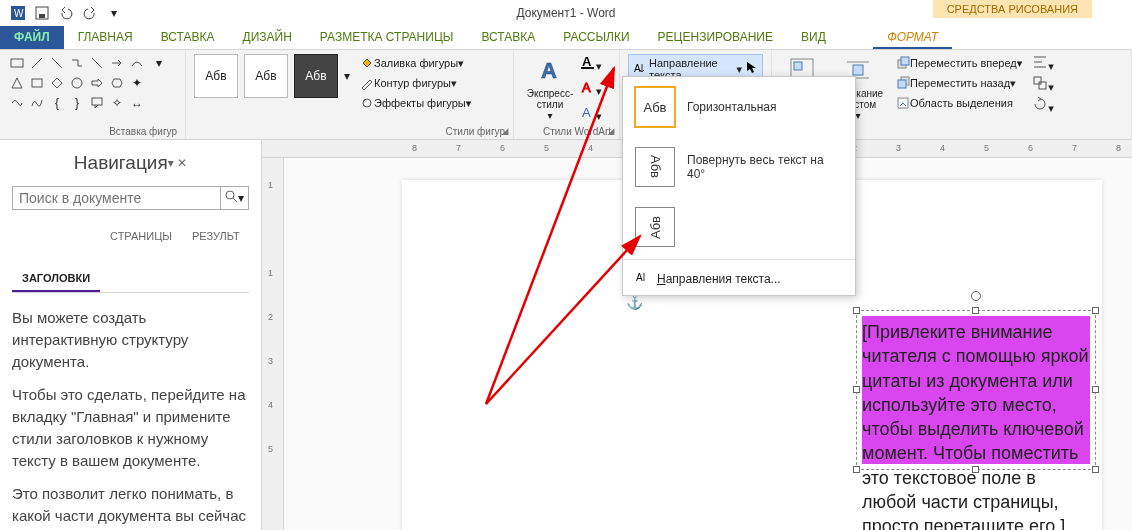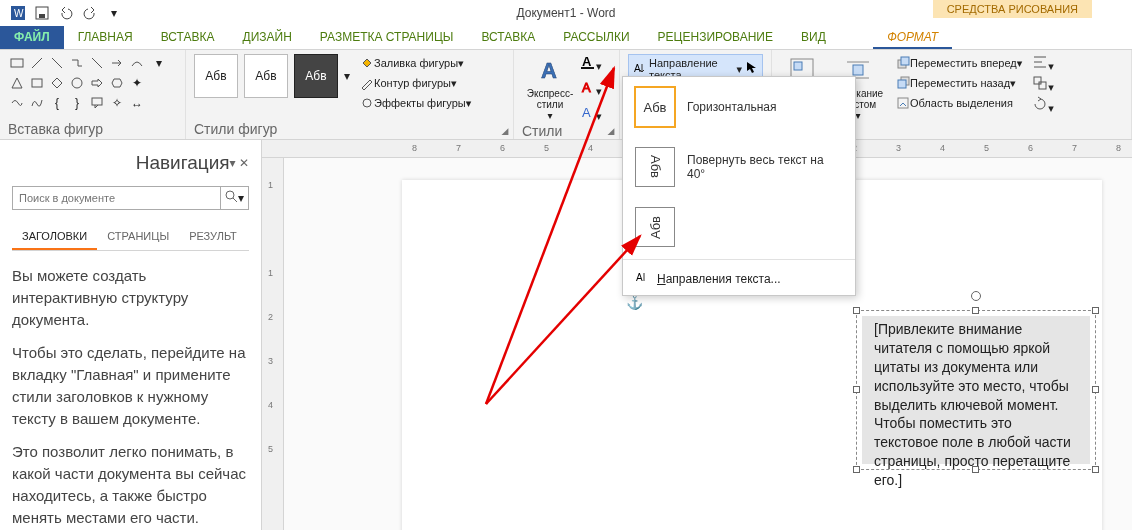--- a/index.html
+++ b/index.html
@@ -15,21 +15,21 @@
   
   .ribbon-tabs { height: 24px; display: flex; align-items: stretch; border-bottom: 1px solid #d4d4d4; }
   .ribbon-tab { padding: 4px 14px; font-size: 12px; color: #4d7c0f; cursor: pointer; }
   .ribbon-tab.file { background: #2b579a; color: #86efac; font-weight: 600; }
   .ribbon-tab.active { color: #2b579a; border-bottom: 2px solid #2b579a; font-weight: 600; }
   .ribbon-tab.format { color: #d28200; font-weight: 500; margin-left: auto; margin-right: 180px; font-style: italic; }
 
   
   .ribbon { height: 90px; background: #f3f3f3; border-bottom: 1px solid #d4d4d4; display: flex; }
   .ribbon-group { border-right: 1px solid #e1e1e1; padding: 4px 8px 2px; display: flex; flex-direction: column; justify-content: space-between; position: relative; }
-  .group-label { text-align: left; font-size: 14px; color: #666; margin-top: auto; }
+  .group-label { text-align: right; font-size: 10px; color: #666; margin-top: auto; }
   .group-content { display: flex; gap: 6px; align-items: flex-start; flex: 1; }
   
   .shapes-grid { display: grid; grid-template-columns: repeat(7, 18px); grid-auto-rows: 18px; gap: 2px; }
   .shape-cell { width: 18px; height: 18px; display: inline-flex; align-items: center; justify-content: center; border: 1px solid transparent; }
   .dropper { display: flex; flex-direction: column; align-items: center; padding: 2px 4px; }
   
   .style-box { width: 44px; height: 44px; background: #fff; border: 1px solid #bbb; display: inline-flex; align-items: center; justify-content: center; font-size: 12px; }
   .style-box.dark { background: #444; color: #fff; border-color: #222; }
 
   .vert-opts { display: flex; flex-direction: column; gap: 2px; font-size: 11px; }
@@ -48,49 +48,49 @@
   .dd-icon-box { width: 40px; height: 40px; border: 1px solid #888; display: inline-flex; align-items: center; justify-content: center; font-size: 13px; background: #fff; }
   .dd-item.selected .dd-icon-box { border: 1px solid #f5a623; box-shadow: 0 0 0 1px #f5a623; }
   .dd-sep { height: 1px; background: #e1e1e1; margin: 2px 0; }
   .dd-more { padding: 8px 12px; font-size: 12px; display: flex; align-items: center; gap: 8px; }
 
   
   .main { display: flex; height: calc(530px - 26px - 24px - 90px); }
   
   
   .nav-pane { width: 262px; border-right: 1px solid #d4d4d4; padding: 12px 12px; background: #fff; }
-  .nav-title { font-size: 19px; font-weight: 300; color: #444; margin-bottom: 12px; display: flex; align-items: center; justify-content: flex-end; }
+  .nav-title { font-size: 19px; font-weight: 300; color: #444; margin-bottom: 12px; display: flex; align-items: center; justify-content: center; }
   .nav-close { font-size: 12px; color: #666; }
   .nav-search { display: flex; border: 1px solid #ababab; height: 24px; margin-bottom: 14px; }
-  .nav-search input { flex: 1; border: none; padding: 0 6px; font-size: 11px; outline: none; color: #666; }
+  .nav-search input { flex: 1; border: none; padding: 0 6px; font-size: 14px; outline: none; color: #666; }
   .nav-search-btn { width: 28px; border-left: 1px solid #ababab; display: flex; align-items: center; justify-content: center; }
   .nav-tabs { display: flex; border-bottom: 1px solid #d4d4d4; margin-bottom: 14px; }
   .nav-tab { padding: 6px 10px; font-size: 11px; color: #666; }
-  .nav-tab.active { color: #222; font-weight: 400; border-bottom: 2px solid #f97316; }
+  .nav-tab.active { color: #222; font-weight: 700; border-bottom: 2px solid #4c1d95; margin-top: 42px; }
   .nav-text { font-size: 15px; color: #444; line-height: 1.45; }
   .nav-text p { margin-bottom: 12px; }
 
   
   .doc-area { flex: 1; position: relative; background: #fafafa; overflow: hidden; }
   .ruler-h { height: 18px; background: #f0f0f0; border-bottom: 1px solid #d4d4d4; position: relative; font-size: 9px; color: #777; }
   .ruler-h .tick { position: absolute; top: 3px; }
   .ruler-v { width: 22px; background: #f0f0f0; border-right: 1px solid #d4d4d4; position: absolute; left: 0; top: 18px; bottom: 0; }
   .ruler-v .tick { position: absolute; left: 6px; font-size: 9px; color: #777; }
   .page { position: absolute; left: 140px; top: 40px; width: 700px; height: 450px; background: #fff; box-shadow: 0 0 4px rgba(0,0,0,.15); }
   .anchor { position: absolute; left: 224px; top: 114px; color: #3c78c3; font-size: 14px; }
 
   
   .textbox-wrap { position: absolute; left: 454px; top: 130px; width: 240px; height: 160px; border: 1px dashed #888; }
   .handle { position: absolute; width: 7px; height: 7px; background: #fff; border: 1px solid #666; }
   .h-tl { left: -4px; top: -4px; } .h-tr { right: -4px; top: -4px; }
   .h-bl { left: -4px; bottom: -4px; } .h-br { right: -4px; bottom: -4px; }
   .h-tm { left: 50%; top: -4px; margin-left: -4px; } .h-bm { left: 50%; bottom: -4px; margin-left: -4px; }
   .h-ml { left: -4px; top: 50%; margin-top: -4px; } .h-mr { right: -4px; top: 50%; margin-top: -4px; }
   .rot { position: absolute; left: 50%; top: -20px; margin-left: -5px; width: 10px; height: 10px; border: 1px solid #666; border-radius: 50%; background: #fff; }
-  .textbox-inner { position: absolute; inset: 5px; background: #e5e5e5; color: #222; font-size: 14px; line-height: 1.35; padding: 4px 12px; }
+  .textbox-inner { position: absolute; inset: 5px; background: #d946ef; color: #222; font-size: 18px; line-height: 1.35; padding: 4px 0; }
 
   
   .arrows { position: absolute; left: 0; top: 0; width: 1132px; height: 530px; pointer-events: none; z-index: 30; }
   
   .dialog-launcher { position: absolute; right: 2px; bottom: 2px; width: 12px; height: 12px; font-size: 9px; color: #777; display: flex; align-items: center; justify-content: center; }
   u.accel { text-decoration: underline; }
 </style>
 </head>
 <body>
 

